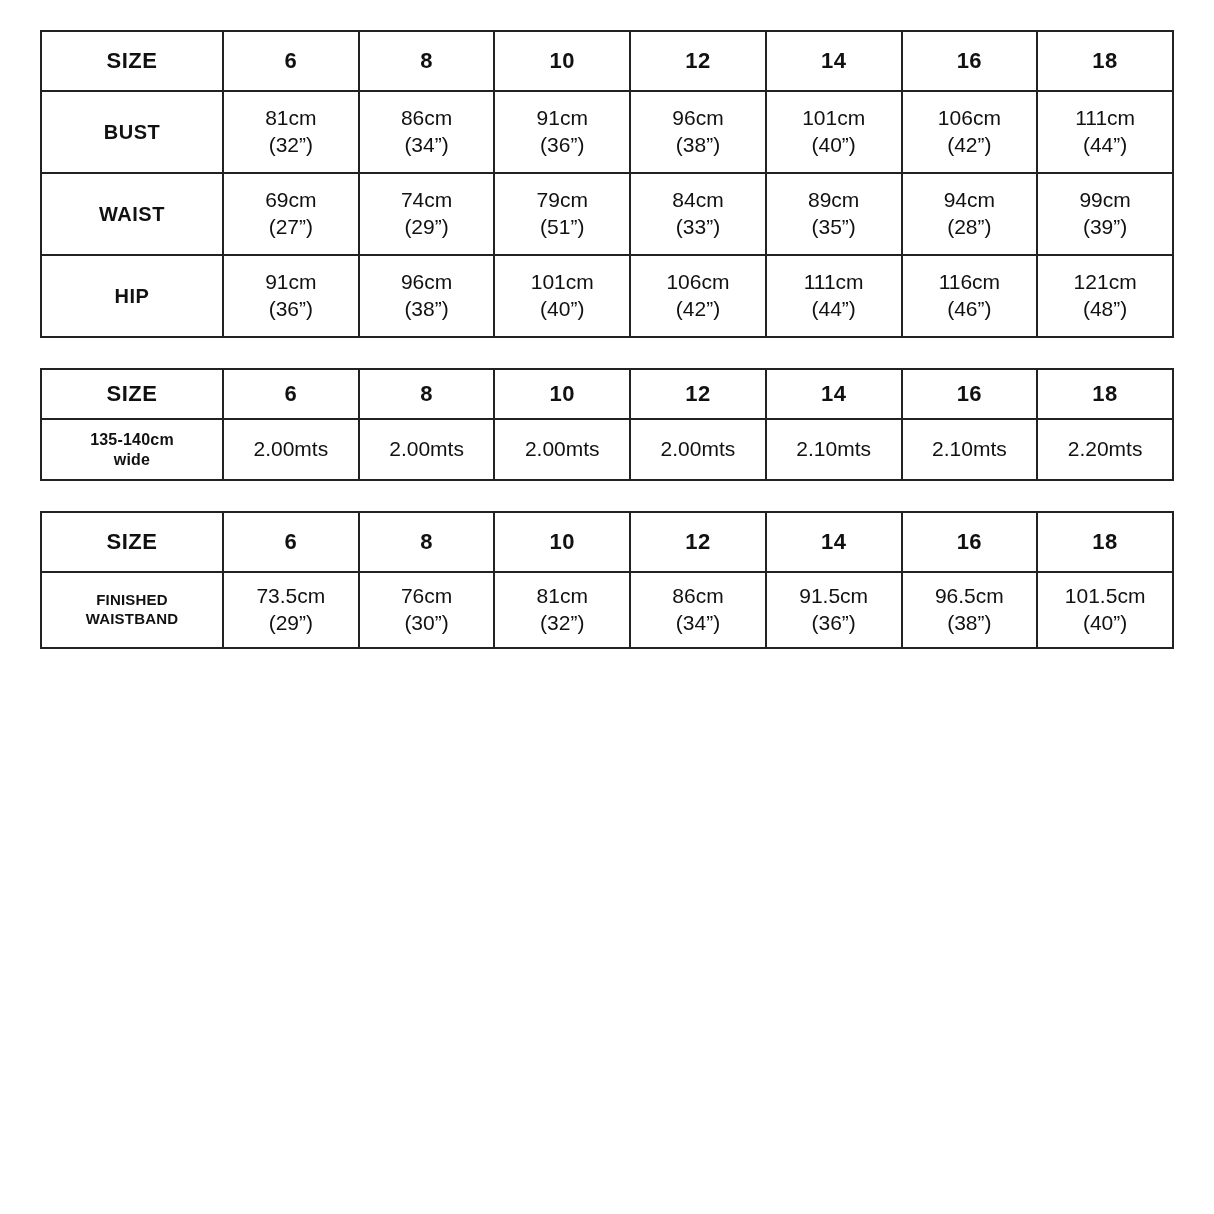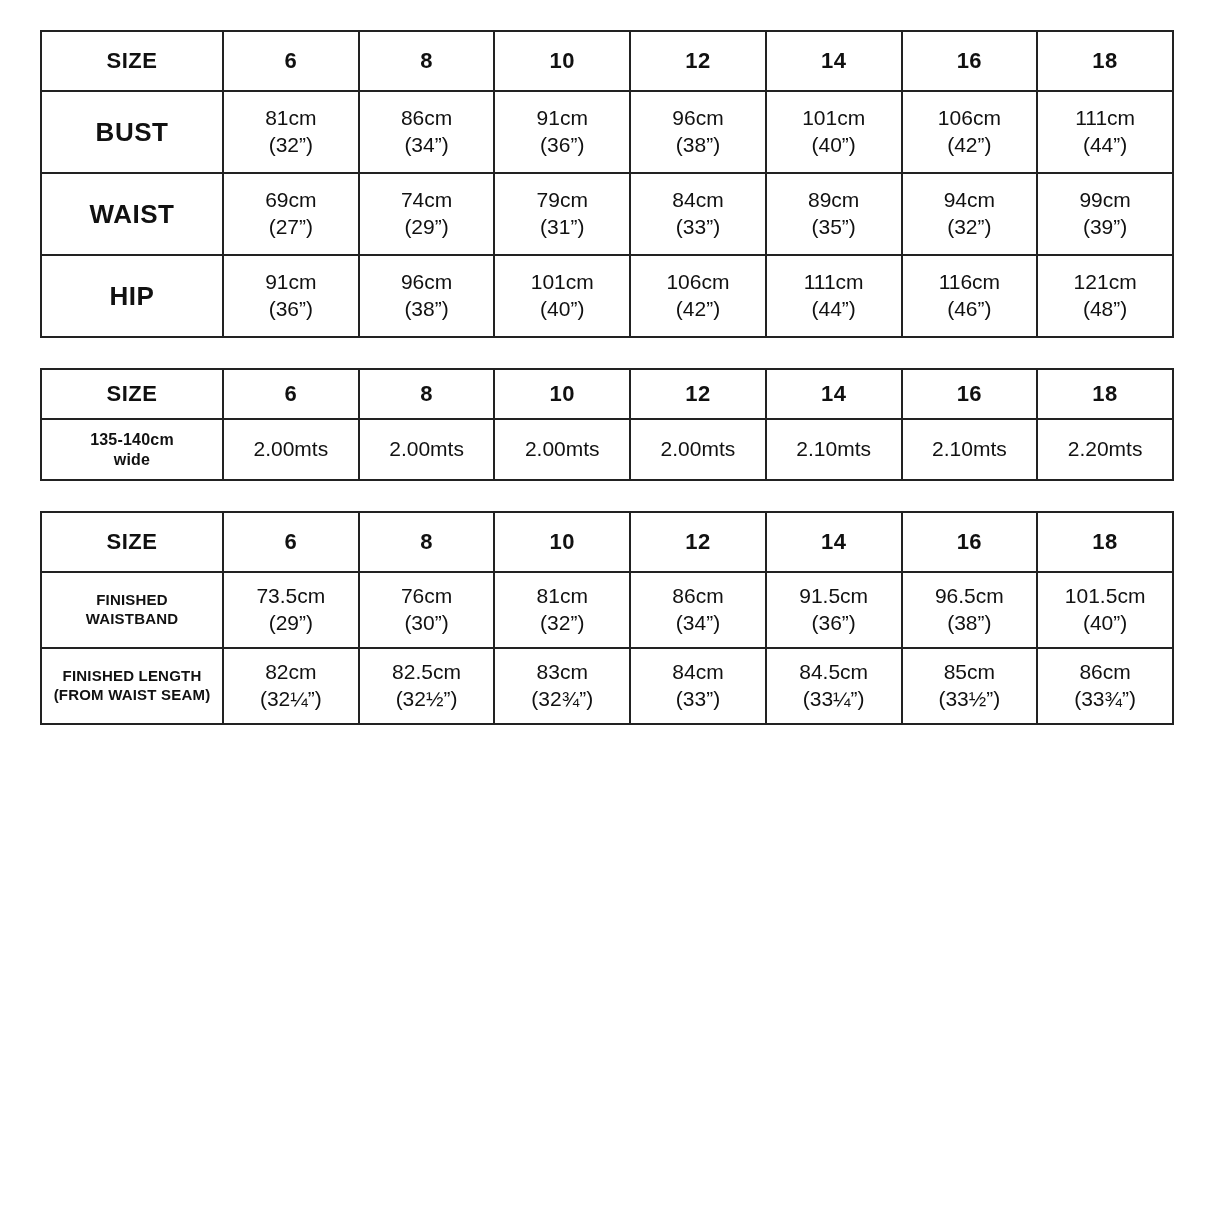--- a/index.html
+++ b/index.html
@@ -54,21 +54,21 @@
     line-height: 1.27;
     margin-top: 44px;
   }
   table.grid th.row-label {
     white-space: pre-line;
     line-height: 1.25;
   }
   
   .table-0 thead tr { height: 60px; }
   .table-0 tbody tr { height: 82px; }
-  .table-0 th.row-label { font-size: 26px; letter-spacing: 0.5px; }
+  .table-0 th.row-label { font-size: 20px; letter-spacing: 0.5px; }
 
   .table-1 thead tr { height: 50px; }
   .table-1 tbody tr { height: 61px; }
   .table-1 th.row-label { font-size: 16px; letter-spacing: 0.2px; }
 
   .table-2 thead tr { height: 60px; }
   .table-2 tbody tr { height: 76px; }
   .table-2 th.row-label { font-size: 15px; letter-spacing: 0.2px; }
 </style>
 </head>
@@ -109,27 +109,27 @@
           <td class="value-cell">111cm
 (44”)</td>
         </tr>
         <tr>
           <th class="row-label">WAIST</th>
           <td class="value-cell">69cm
 (27”)</td>
           <td class="value-cell">74cm
 (29”)</td>
           <td class="value-cell">79cm
-(31”)</td>
+(51”)</td>
           <td class="value-cell">84cm
 (33”)</td>
           <td class="value-cell">89cm
 (35”)</td>
           <td class="value-cell">94cm
-(32”)</td>
+(28”)</td>
           <td class="value-cell">99cm
 (39”)</td>
         </tr>
         <tr>
           <th class="row-label">HIP</th>
           <td class="value-cell">91cm
 (36”)</td>
           <td class="value-cell">96cm
 (38”)</td>
           <td class="value-cell">101cm
@@ -209,33 +209,15 @@
 (32”)</td>
           <td class="value-cell">86cm
 (34”)</td>
           <td class="value-cell">91.5cm
 (36”)</td>
           <td class="value-cell">96.5cm
 (38”)</td>
           <td class="value-cell">101.5cm
 (40”)</td>
         </tr>
-        <tr>
-          <th class="row-label">FINISHED LENGTH
-(FROM WAIST SEAM)</th>
-          <td class="value-cell">82cm
-(32¼”)</td>
-          <td class="value-cell">82.5cm
-(32½”)</td>
-          <td class="value-cell">83cm
-(32¾”)</td>
-          <td class="value-cell">84cm
-(33”)</td>
-          <td class="value-cell">84.5cm
-(33¼”)</td>
-          <td class="value-cell">85cm
-(33½”)</td>
-          <td class="value-cell">86cm
-(33¾”)</td>
-        </tr>
       </tbody>
   </table>
 </section>
 
 </body></html>

